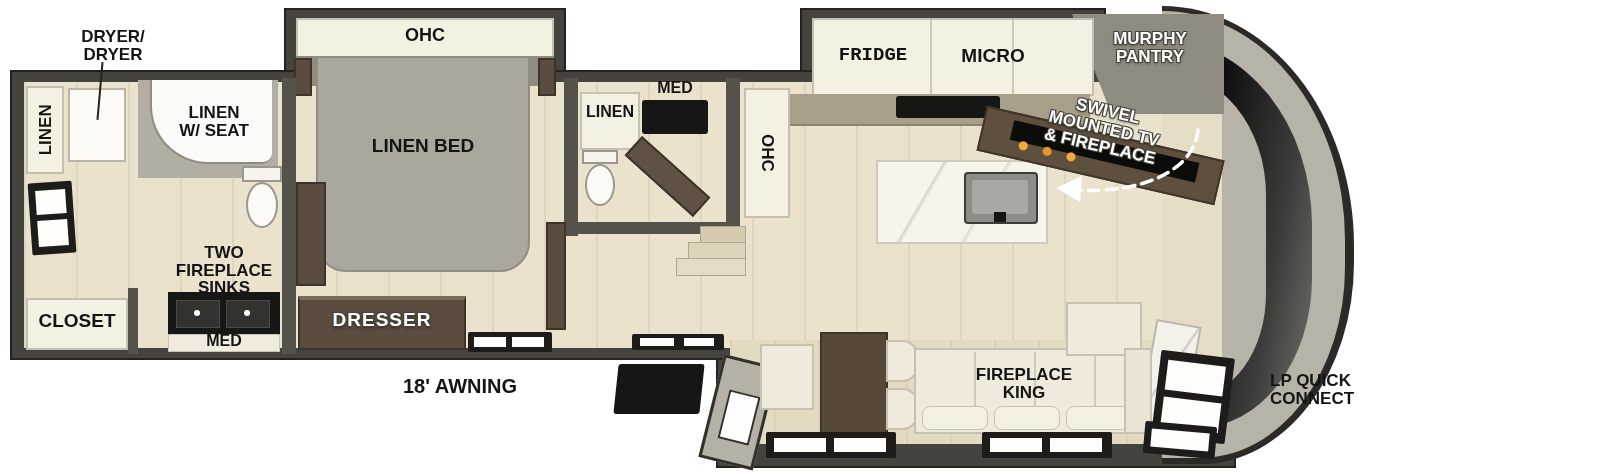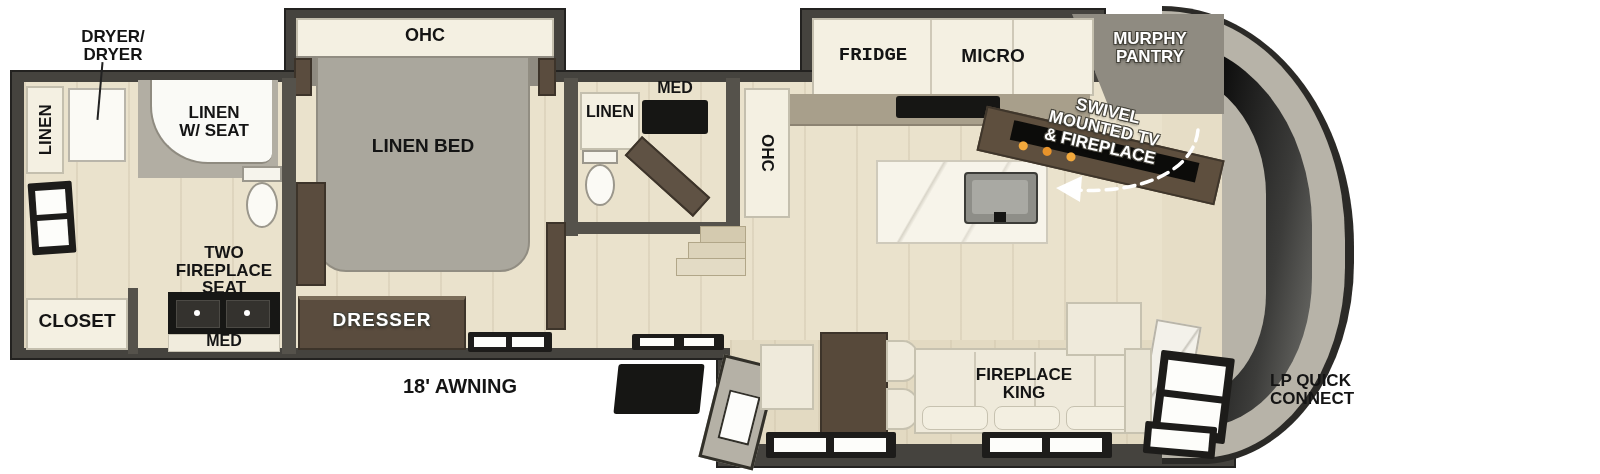--- a/index.html
+++ b/index.html
@@ -173,21 +173,21 @@
     <div>DRYER</div>
   </div>
   <div class="lbl" style="left:6px;top:121px;width:80px;font-size:17px;transform:rotate(-90deg);">LINEN</div>
   <div class="lbl" style="left:158px;top:104px;width:112px;font-size:17px;">
     <div>LINEN</div>
     <div>W/ SEAT</div>
   </div>
   <div class="lbl" style="left:164px;top:244px;width:120px;font-size:17px;">
     <div>TWO</div>
     <div>FIREPLACE</div>
-    <div>SEAT</div>
+    <div>SINKS</div>
   </div>
   <div class="lbl" style="left:168px;top:333px;width:112px;font-size:16px;">MED</div>
   <div class="lbl" style="left:26px;top:311px;width:102px;font-size:19px;">CLOSET</div>
 
   <div class="lbl" style="left:296px;top:26px;width:258px;font-size:18px;">OHC</div>
   <div class="lbl" style="left:326px;top:136px;width:194px;font-size:19px;">LINEN BED</div>
   <div class="lblw" style="left:298px;top:310px;width:168px;font-size:19px;letter-spacing:1px;">DRESSER</div>
 
   <div class="lbl" style="left:580px;top:104px;width:60px;font-size:16px;">LINEN</div>
   <div class="lbl" style="left:644px;top:80px;width:62px;font-size:16px;">MED</div>

